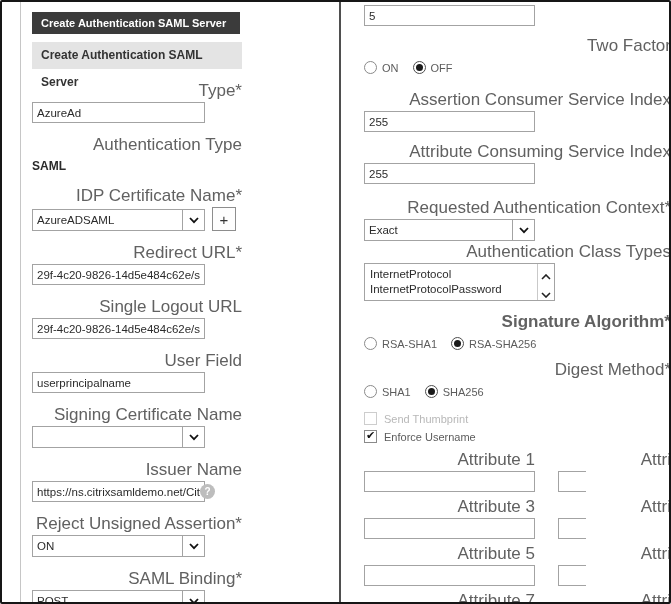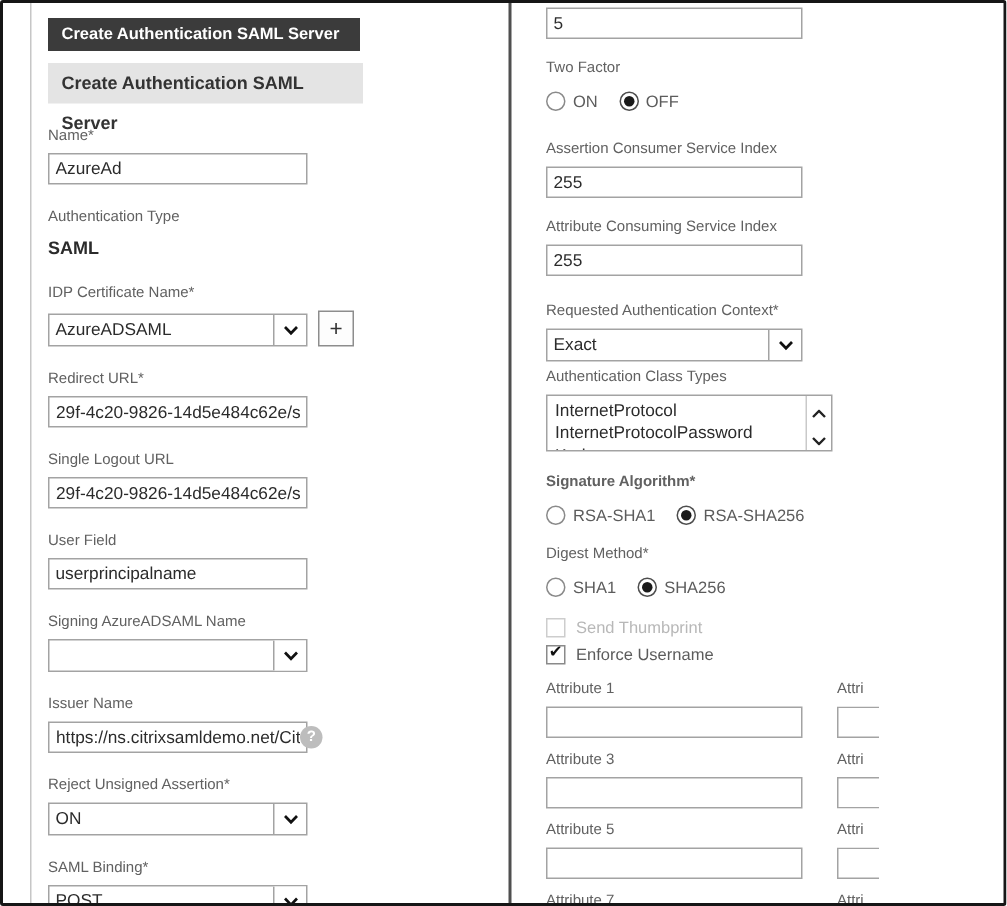--- a/index.html
+++ b/index.html
@@ -11,21 +11,21 @@
   .col-left  { position:absolute; left:30px; top:10px; width:210px; }
   .col-right { position:absolute; left:362px; top:0; width:307px; height:604px; overflow:hidden; }
 
   .titlebar { width:208px; height:22px; background:#3b3b3b; color:#fff; font-weight:bold;
               font-size:11px; line-height:22px; padding:0 9px; box-sizing:border-box;
               white-space:nowrap; overflow:hidden; }
   .subheader { margin-top:8px; width:210px; height:27px; background:#e4e4e4; color:#333;
                font-weight:bold; font-size:12px; line-height:27px; padding:0 9px; box-sizing:border-box; }
 
   .field { margin-top:15px; }
-  .lbl { display:block; font-size:10px; color:#616161; margin-bottom:5px; line-height:13px; }
+  .lbl { display:block; font-size:17px; color:#616161; margin-bottom:5px; line-height:13px;text-align:right; }
   .val-bold { font-size:12px; color:#2b2b2b; font-weight:bold; line-height:14px; }
 
   .tbox { display:block; width:173px; height:21px; border:1px solid #a3a3a3; background:#fff;
           font-family:inherit; font-size:11.5px; color:#2b2b2b; padding:0 4px; box-sizing:border-box;
           border-radius:0; outline:none; }
   .w171 { width:171px; }
   .w45  { width:45px; }
 
   .row { display:flex; align-items:flex-end; }
 
@@ -77,21 +77,21 @@
 
 <div class="canvas">
   <div class="vline-left"></div>
   <div class="vline-div"></div>
 
   <div class="col-left">
     <div class="titlebar">Create Authentication SAML Server</div>
     <div class="subheader">Create Authentication SAML Server</div>
 
     <div class="field">
-      <span class="lbl">Name*</span>
+      <span class="lbl">Type*</span>
       <input class="tbox" value="AzureAd" style="">
     </div>
 
     <div class="field">
       <span class="lbl">Authentication Type</span>
       <span class="val-bold">SAML</span>
     </div>
 
     <div class="field">
       <span class="lbl">IDP Certificate Name*</span>
@@ -117,21 +117,21 @@
       <span class="lbl">Single Logout URL</span>
       <input class="tbox" value="29f-4c20-9826-14d5e484c62e/saml2" style="">
     </div>
 
     <div class="field">
       <span class="lbl">User Field</span>
       <input class="tbox" value="userprincipalname" style="">
     </div>
 
     <div class="field">
-      <span class="lbl">Signing AzureADSAML Name</span>
+      <span class="lbl">Signing Certificate Name</span>
       <div class="selectbox">
         <span class="sval"></span>
         <span class="select-arrow">
           <svg width="10" height="7" viewBox="0 0 10 7">
               <path d="M1 1 L5 5.2 L9 1" fill="none" stroke="#111" stroke-width="1.8"></path>
             </svg>
         </span>
       </div>
     </div>
 

